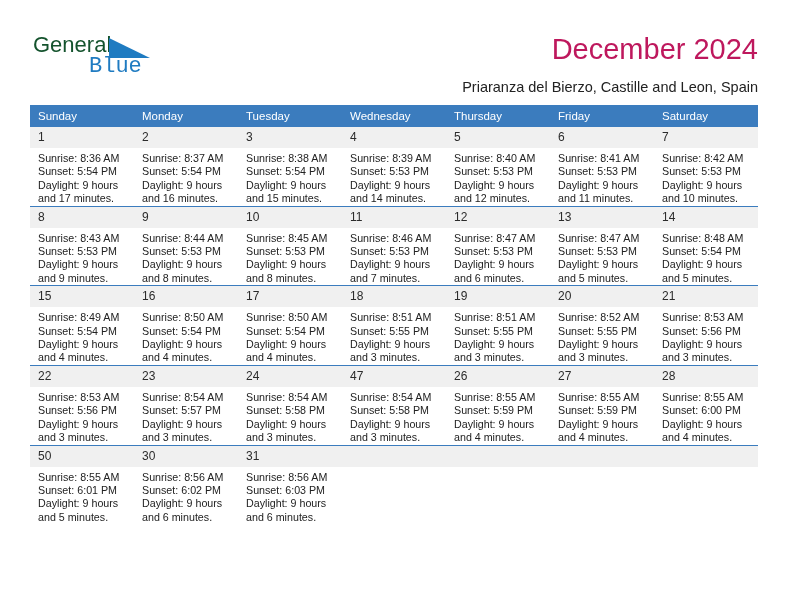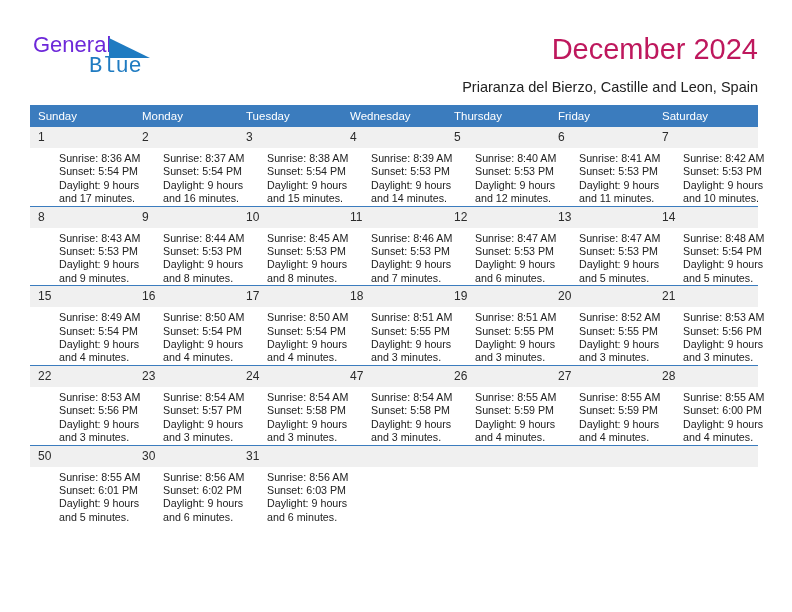--- a/index.html
+++ b/index.html
@@ -35,21 +35,21 @@
     top: 32px;
     width: 190px;
     height: 52px;
   }
   .logo-general {
     position: absolute;
     left: 0;
     top: 0;
     font-size: 22px;
     letter-spacing: 0px;
-    color: #6d28d9;
+    color: #14532d;
     font-family: "Liberation Sans", sans-serif;
   }
   .logo-tri {
     position: absolute;
     left: 76px;
     top: 5px;
   }
   .logo-blue {
     position: absolute;
     left: 56px;
@@ -115,21 +115,20 @@
     color: #2b2b2b;
     padding: 3px 0 4px 8px;
     height: 14px;
     line-height: 14px;
   }
   .dayinfo {
     padding: 4px 6px 0 8px;
     font-size: 10.7px;
     line-height: 13.4px;
     color: #222222;
-    margin-left: 21px;
   }
   .dayinfo div {
     white-space: nowrap;
   }
   td.empty .daynum {
     background: #f0f0f0;
   }
   td.empty .dayinfo {
     visibility: hidden;
   }

